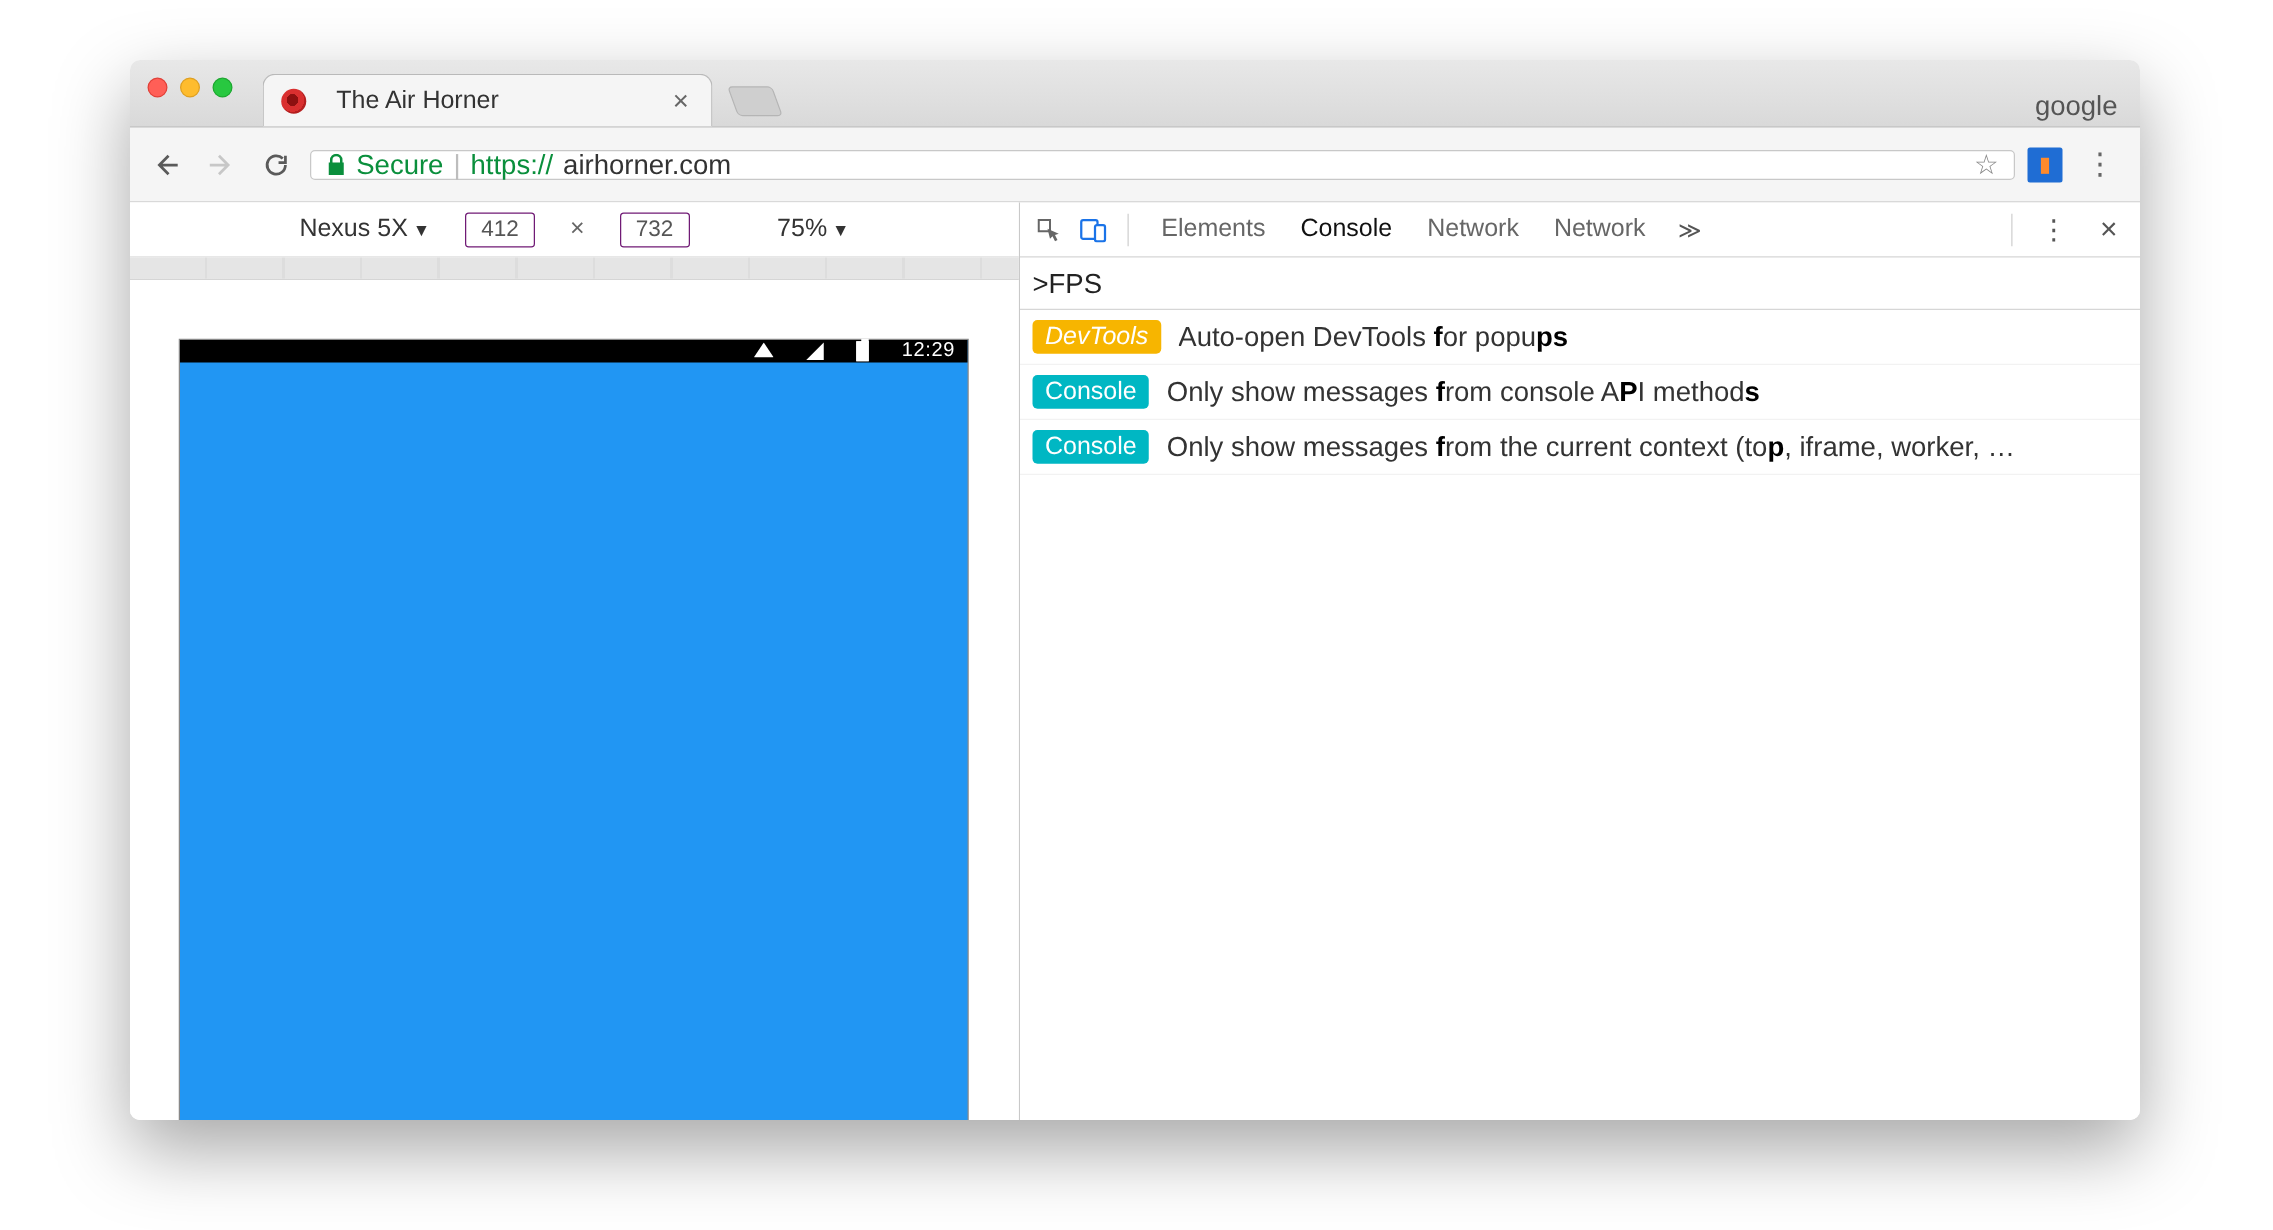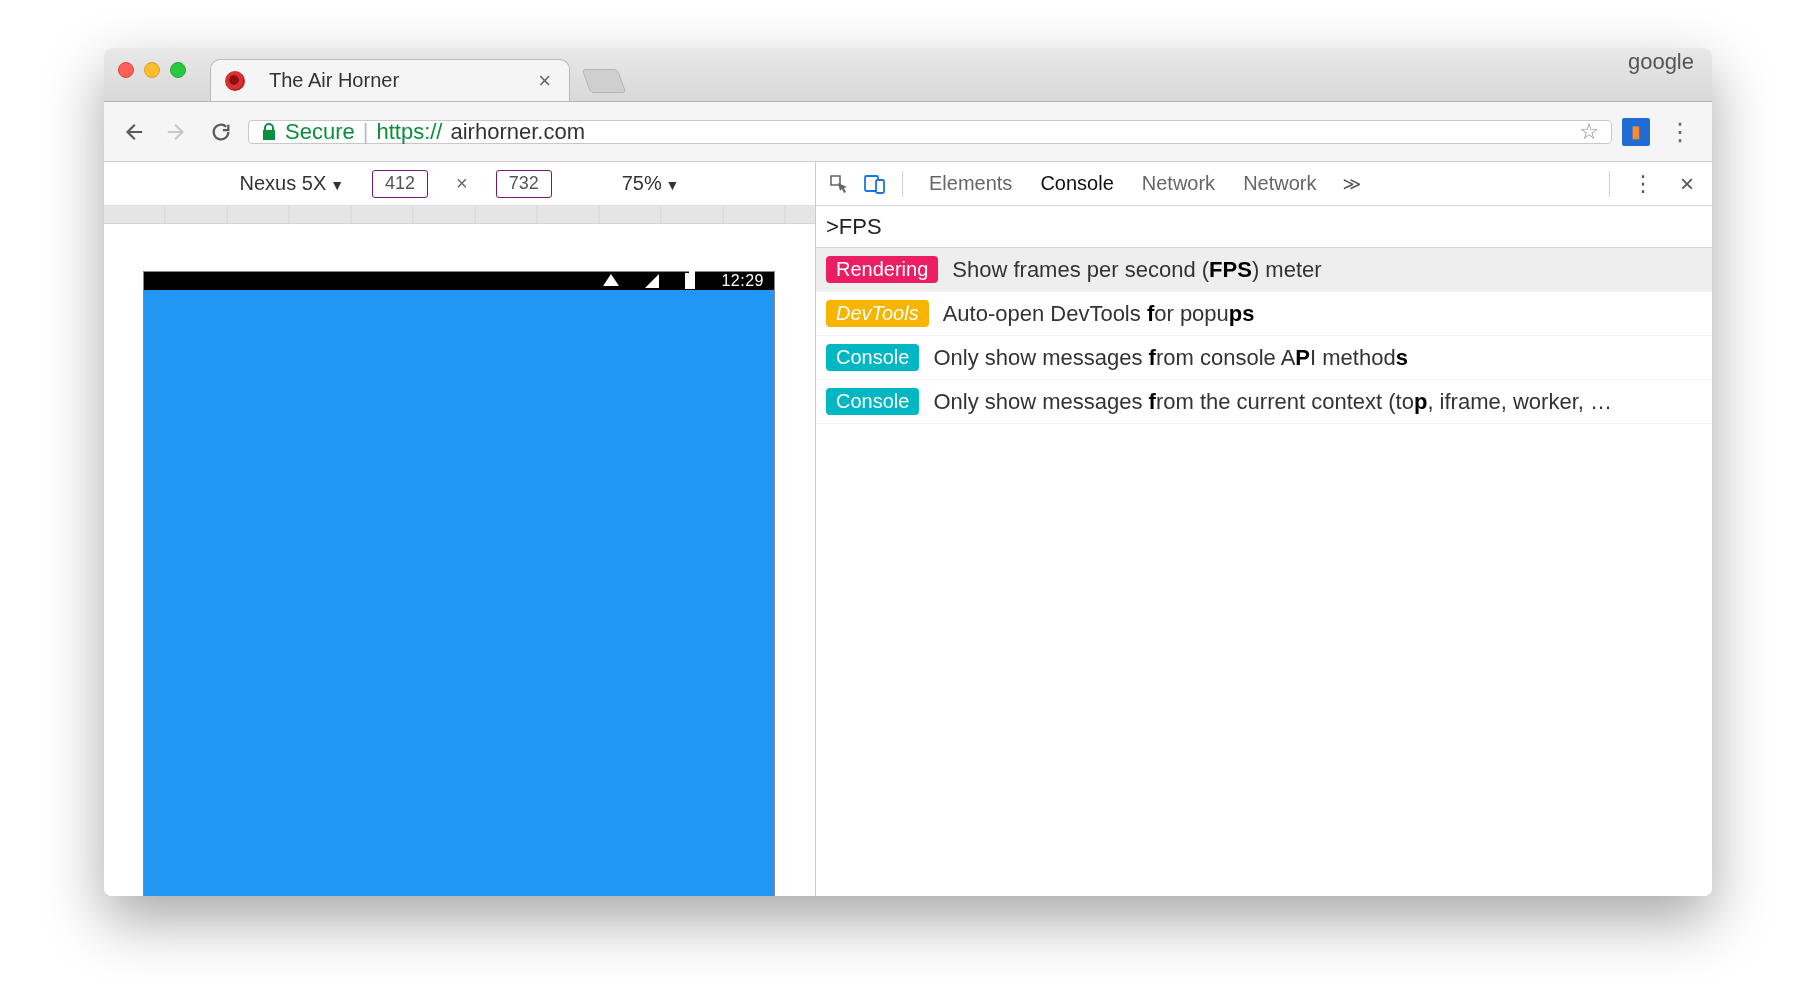--- a/index.html
+++ b/index.html
@@ -72,21 +72,21 @@
     width: 36px; height: 24px;
     background: #cfcfcf;
     border: 1px solid #b5b5b5;
     border-radius: 4px;
     margin-left: 16px;
     margin-bottom: 8px;
     transform: skewX(20deg);
   }
   .profile-name {
     position: absolute;
-    right: 18px; top: 1px;
+    right: 18px; top: 24px;
     font-size: 22px; color: #555;
   }
 
   
   .urlbar {
     height: 60px;
     background: #f5f5f5;
     border-bottom: 1px solid #d0d0d0;
     display: flex;
     align-items: center;
@@ -391,24 +391,20 @@
         <div class="dt-divider"></div>
         <div class="dt-menu">⋮</div>
         <div class="dt-close">×</div>
       </div>
 
       <div class="cmd-input-row">
         <span class="val">&gt;FPS</span>
       </div>
 
       <div class="cmd-list" id="cmd-list">
-          <div class="cmd-item selected">
-            <span class="badge rendering">Rendering</span>
-            <span class="cmd-text">Show frames per second (<b>FPS</b>) meter</span>
-          </div>
           <div class="cmd-item">
             <span class="badge devtools">DevTools</span>
             <span class="cmd-text">Auto-open DevTools <b>f</b>or popu<b>ps</b></span>
           </div>
           <div class="cmd-item">
             <span class="badge console">Console</span>
             <span class="cmd-text">Only show messages <b>f</b>rom console A<b>P</b>I method<b>s</b></span>
           </div>
           <div class="cmd-item">
             <span class="badge console">Console</span>

